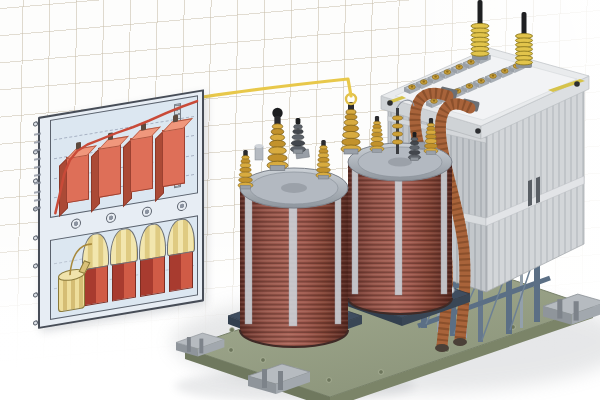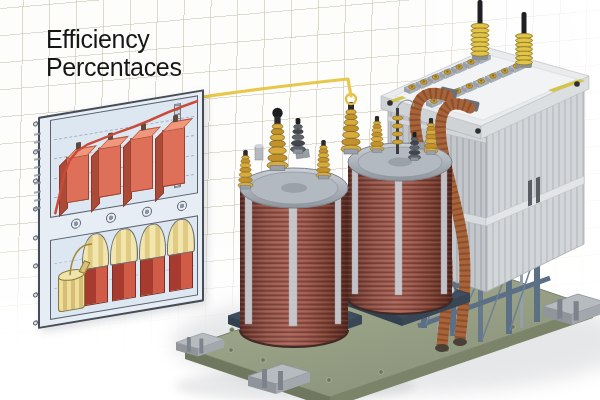--- a/index.html
+++ b/index.html
@@ -455,18 +455,14 @@
       <div class="canister">
           <div class="spout"></div>
         </div>
 
       <svg class="wire-svg" viewBox="0 0 100 100" preserveAspectRatio="none">
         <path d="M13,48 C14,22 20,10 28,13" fill="none" stroke="#a8893c" stroke-width="1.6" vector-effect="non-scaling-stroke"></path>
       </svg>
     </div>
   </div>
 
-  <div class="title">
-    <div>Efficiency</div>
-    <div>Percentaces</div>
-  </div>
 
 </div>
 
 </body></html>

